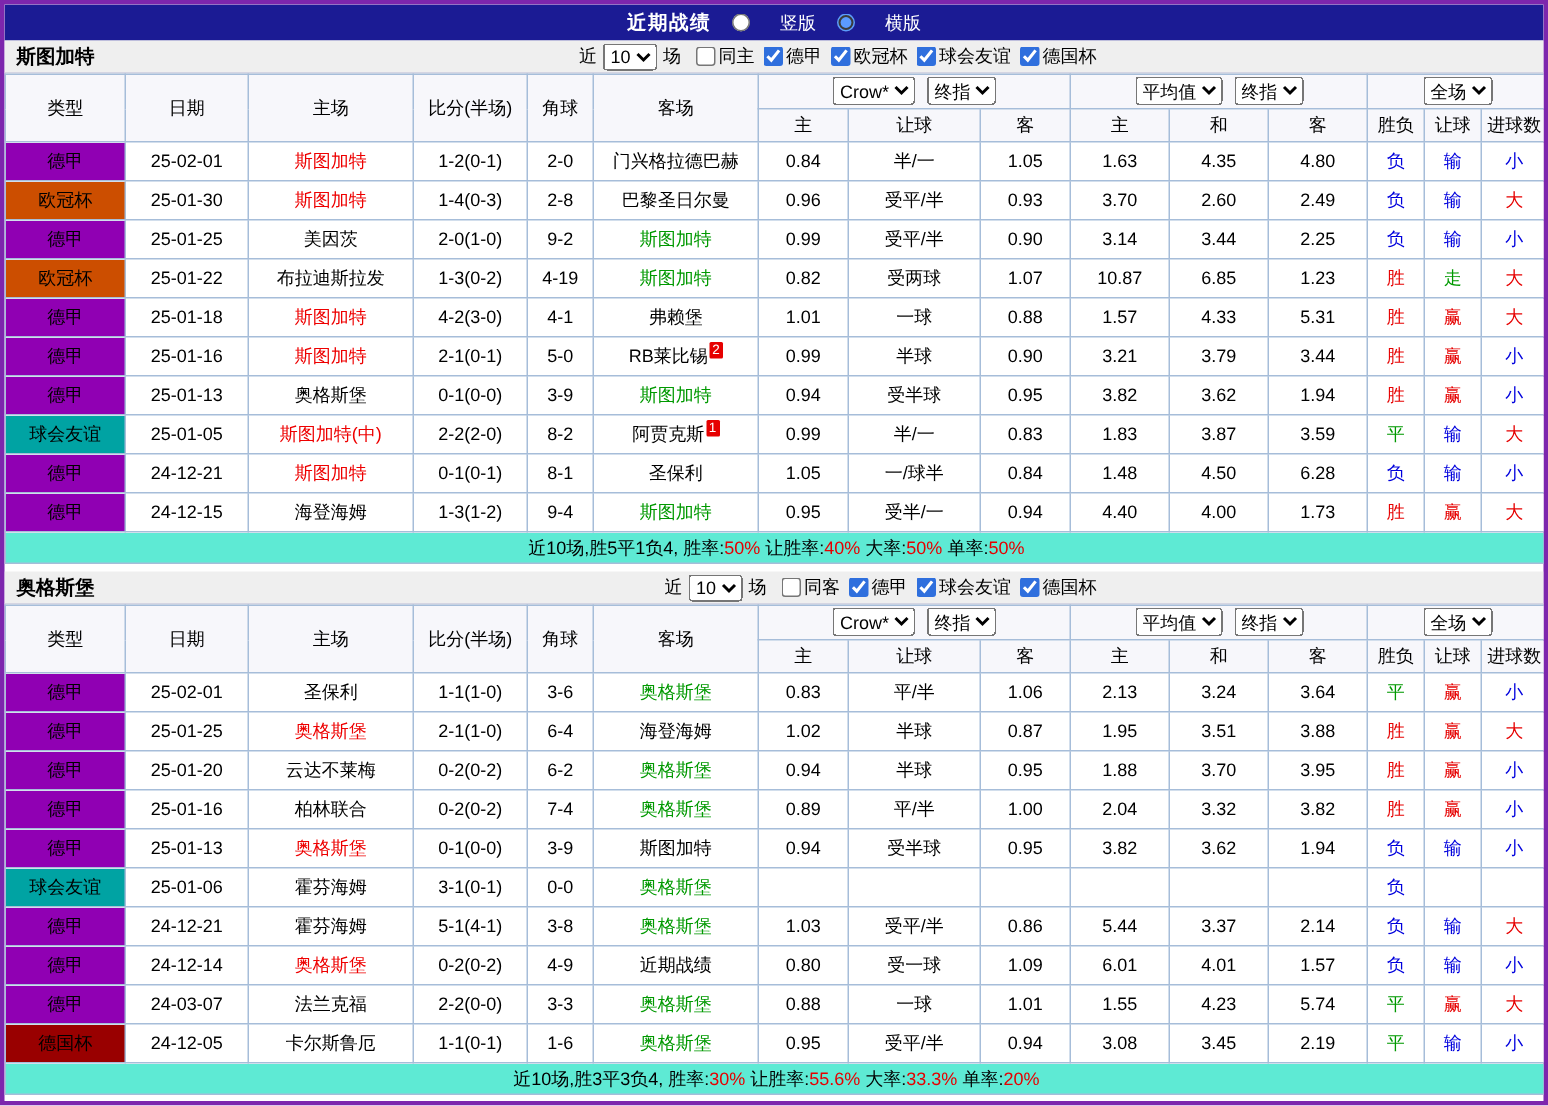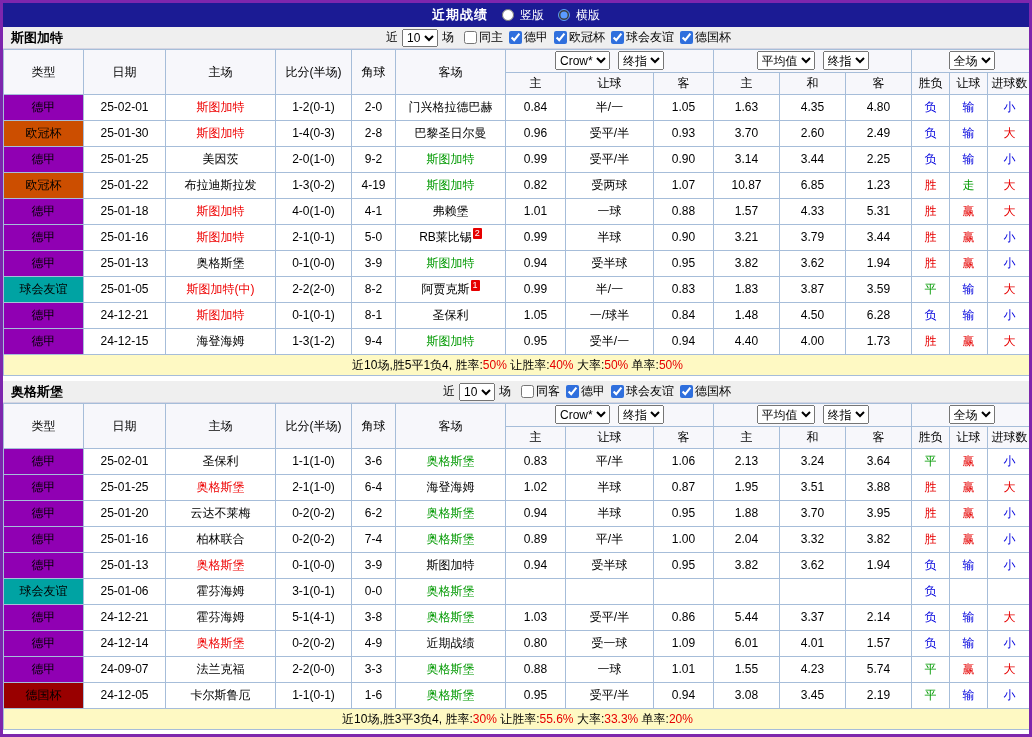--- a/index.html
+++ b/index.html
@@ -16,21 +16,21 @@
 
   
   .topbar {
     height:24px; flex:0 0 24px;
     background:var(--topbar,#1b1b94);
     color:#fff;
     display:flex; align-items:center; justify-content:center;
     gap:14px; font-size:13px;
   }
   .topbar-title { font-weight:bold; letter-spacing:1px; }
-  .view-opt { display:flex; align-items:center; gap:6px; font-size:12px; cursor:pointer;justify-content:center; }
+  .view-opt { display:flex; align-items:center; gap:20px; font-size:12px; cursor:pointer;justify-content:center; }
   .view-opt input { width:12px; height:12px; margin:0; accent-color:#5b9bff; }
 
   
   .section { margin-bottom:5px; }
   .section-bar {
     height:22px;
     background:var(--barbg,#efefef);
     border-bottom:1px solid #d5d5e2;
     display:flex; align-items:center;
     padding:0 8px; font-size:13px;
@@ -64,21 +64,21 @@
 
   .c-type { color:#fff; }
   .c-score { color:var(--score,#e60000); }
   .team { cursor:pointer; }
   .red-badge {
     display:inline-block; background:#e60000; color:#fff;
     font-size:9px; line-height:11px; height:11px; min-width:9px;
     padding:0 1px; margin-left:1px; vertical-align:super; border-radius:1px;
   }
 
-  .summary-row td { height:20px; line-height:20px; background:#fef9c3; font-size:12px; }
+  .summary-row td { height:20px; line-height:20px; background:#5eead4; font-size:12px; }
 
   .bottombar { margin-top:auto; height:5px; flex:0 0 5px; background:var(--topbar,#1b1b94); }
 </style>
 </head>
 <body>
 
 <div class="frame">
 
   <div class="topbar">
     <span class="topbar-title">近期战绩</span>
@@ -242,21 +242,21 @@
     <td class="c-aa">1.23</td>
     <td class="c-res" style="color: rgb(230, 0, 0);">胜</td>
     <td class="c-hres" style="color: rgb(0, 153, 0);">走</td>
     <td class="c-gres" style="color: rgb(230, 0, 0);">大</td>
   </tr>
 
   <tr class="data-row">
     <td class="c-type" style="background: rgb(144, 0, 179);">德甲</td>
     <td class="c-date">25-01-18</td>
     <td class="c-home"><span class="team home-team" style="color: rgb(238, 0, 0);">斯图加特</span></td>
-    <td class="c-score">4-0(1-0)</td>
+    <td class="c-score">4-2(3-0)</td>
     <td class="c-corner">4-1</td>
     <td class="c-away"><span class="team away-team">弗赖堡</span></td>
     <td class="c-oh">1.01</td>
     <td class="c-on">一球</td>
     <td class="c-oa">0.88</td>
     <td class="c-ah">1.57</td>
     <td class="c-ad">4.33</td>
     <td class="c-aa">5.31</td>
     <td class="c-res" style="color: rgb(230, 0, 0);">胜</td>
     <td class="c-hres" style="color: rgb(230, 0, 0);">赢</td>
@@ -576,21 +576,21 @@
     <td class="c-ah">6.01</td>
     <td class="c-ad">4.01</td>
     <td class="c-aa">1.57</td>
     <td class="c-res" style="color: rgb(0, 0, 221);">负</td>
     <td class="c-hres" style="color: rgb(0, 0, 221);">输</td>
     <td class="c-gres" style="color: rgb(0, 0, 221);">小</td>
   </tr>
 
   <tr class="data-row">
     <td class="c-type" style="background: rgb(144, 0, 179);">德甲</td>
-    <td class="c-date">24-09-07</td>
+    <td class="c-date">24-03-07</td>
     <td class="c-home"><span class="team home-team">法兰克福</span></td>
     <td class="c-score">2-2(0-0)</td>
     <td class="c-corner">3-3</td>
     <td class="c-away"><span class="team away-team" style="color: rgb(0, 153, 0);">奥格斯堡</span></td>
     <td class="c-oh">0.88</td>
     <td class="c-on">一球</td>
     <td class="c-oa">1.01</td>
     <td class="c-ah">1.55</td>
     <td class="c-ad">4.23</td>
     <td class="c-aa">5.74</td>

